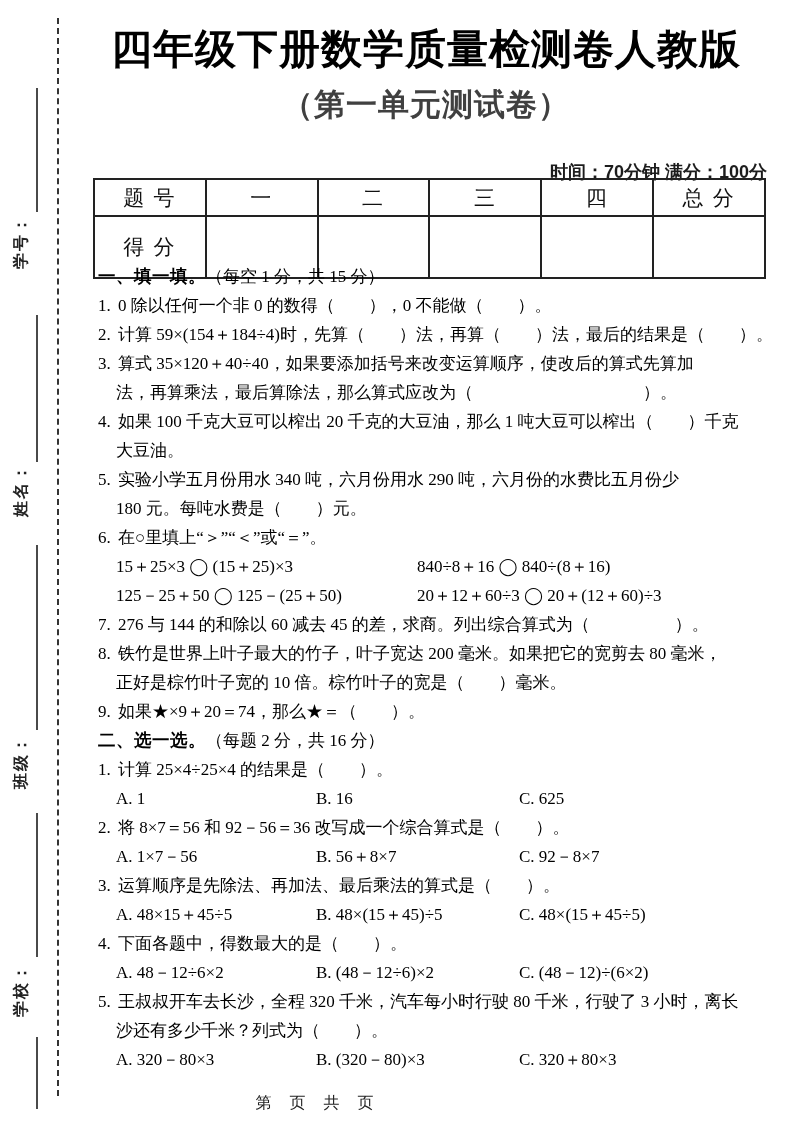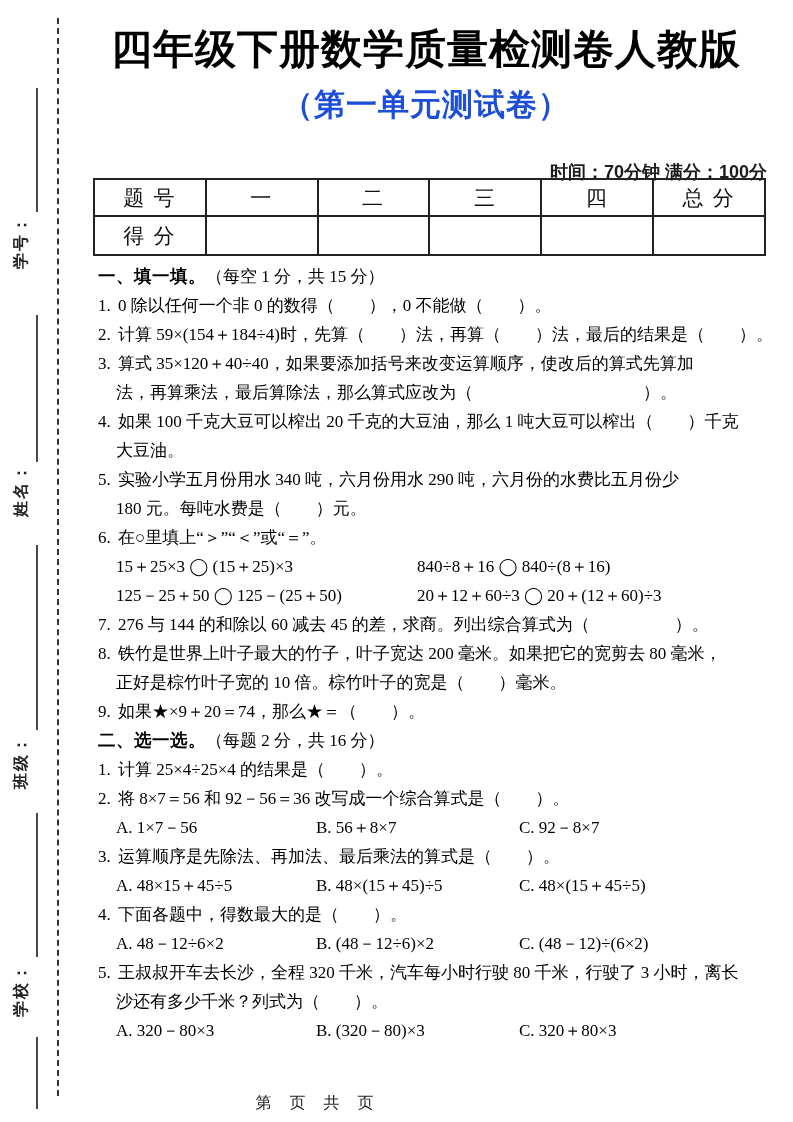--- a/index.html
+++ b/index.html
@@ -24,31 +24,31 @@
     font-family:"Liberation Sans", sans-serif; font-weight:600;
     font-size:16px; letter-spacing:2px; color:#222; }
   .lb1 { top:242px; } .lb2 { top:490px; } .lb3 { top:762px; } .lb4 { top:990px; }
 
   
   .title { position:absolute; top:22px; left:80px; width:692px; text-align:center;
     font-family:"Liberation Sans", sans-serif; font-weight:900;
     font-size:41px; letter-spacing:1px; color:#000; }
   .subtitle { position:absolute; top:84px; left:80px; width:692px; text-align:center;
     font-family:Liberation Mono, monospace; font-weight:900;
-    font-size:31px; letter-spacing:1px; color:#1d4ed8; }
+    font-size:31px; letter-spacing:1px; color:#404040; }
   .meta { position:absolute; top:160px; right:26px;
     font-family:"Liberation Sans", sans-serif; font-weight:700; font-size:18px;padding-left:32px; }
 
   
   table.score { position:absolute; top:178px; left:93px; width:673px;
     border-collapse:collapse; table-layout:fixed; }
   table.score td { border:2px solid #222; text-align:center; vertical-align:middle;
     font-size:21px; letter-spacing:2px; color:#111; }
   tr.r1 td { height:37px; }
-  tr.r2 td { height:39px; }
+  tr.r2 td { height:62px; }
 
   
   #content { position:absolute; top:262px; left:88px; width:682px;
     font-size:17px; line-height:29px; color:#000000;margin-left:10px; }
   .line { white-space:nowrap; }
   .head .hb { font-family:"Liberation Sans", sans-serif; font-weight:900;
     font-size:17.5px; letter-spacing:0.5px; }
   .head .hr2 { font-size:17px; }
   .q { padding-left:18px; text-indent:-18px; }
   .q .num { margin-right:3px; }
@@ -115,20 +115,21 @@
       <div class="line cont"><span class="qt">180 元。每吨水费是（　　）元。</span></div>
       <div class="line q"><span class="num">6.</span> <span class="qt">在○里填上“＞”“＜”或“＝”。</span></div>
       <div class="line pair"><span class="pl">15＋25×3 ◯ (15＋25)×3</span><span class="pr">840÷8＋16 ◯ 840÷(8＋16)</span></div>
       <div class="line pair"><span class="pl">125－25＋50 ◯ 125－(25＋50)</span><span class="pr">20＋12＋60÷3 ◯ 20＋(12＋60)÷3</span></div>
       <div class="line q"><span class="num">7.</span> <span class="qt">276 与 144 的和除以 60 减去 45 的差，求商。列出综合算式为（　　　　　）。</span></div>
       <div class="line q"><span class="num">8.</span> <span class="qt">铁竹是世界上叶子最大的竹子，叶子宽达 200 毫米。如果把它的宽剪去 80 毫米，</span></div>
       <div class="line cont"><span class="qt">正好是棕竹叶子宽的 10 倍。棕竹叶子的宽是（　　）毫米。</span></div>
       <div class="line q"><span class="num">9.</span> <span class="qt">如果★×9＋20＝74，那么★＝（　　）。</span></div>
       <div class="line head"><span class="hb">二、选一选。</span><span class="hr2">（每题 2 分，共 16 分）</span></div>
       <div class="line q"><span class="num">1.</span> <span class="qt">计算 25×4÷25×4 的结果是（　　）。</span></div>
+      <div class="line opts"><span class="oa">A. 1</span><span class="ob">B. 16</span><span class="oc">C. 625</span></div>
       <div class="line q"><span class="num">2.</span> <span class="qt">将 8×7＝56 和 92－56＝36 改写成一个综合算式是（　　）。</span></div>
       <div class="line opts"><span class="oa">A. 1×7－56</span><span class="ob">B. 56＋8×7</span><span class="oc">C. 92－8×7</span></div>
       <div class="line q"><span class="num">3.</span> <span class="qt">运算顺序是先除法、再加法、最后乘法的算式是（　　）。</span></div>
       <div class="line opts"><span class="oa">A. 48×15＋45÷5</span><span class="ob">B. 48×(15＋45)÷5</span><span class="oc">C. 48×(15＋45÷5)</span></div>
       <div class="line q"><span class="num">4.</span> <span class="qt">下面各题中，得数最大的是（　　）。</span></div>
       <div class="line opts"><span class="oa">A. 48－12÷6×2</span><span class="ob">B. (48－12÷6)×2</span><span class="oc">C. (48－12)÷(6×2)</span></div>
       <div class="line q"><span class="num">5.</span> <span class="qt">王叔叔开车去长沙，全程 320 千米，汽车每小时行驶 80 千米，行驶了 3 小时，离长</span></div>
       <div class="line cont"><span class="qt">沙还有多少千米？列式为（　　）。</span></div>
       <div class="line opts"><span class="oa">A. 320－80×3</span><span class="ob">B. (320－80)×3</span><span class="oc">C. 320＋80×3</span></div>
     </div>

